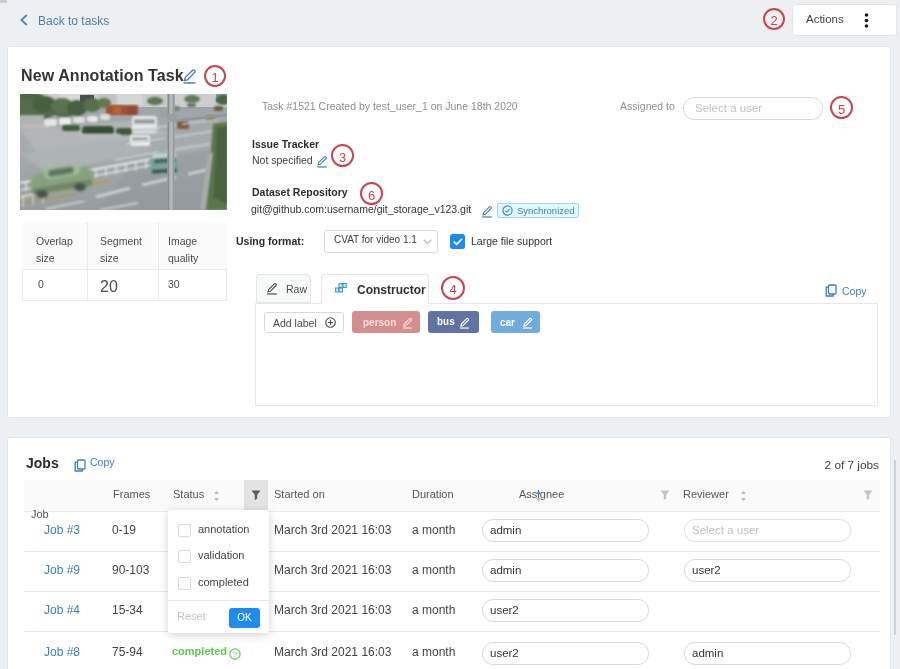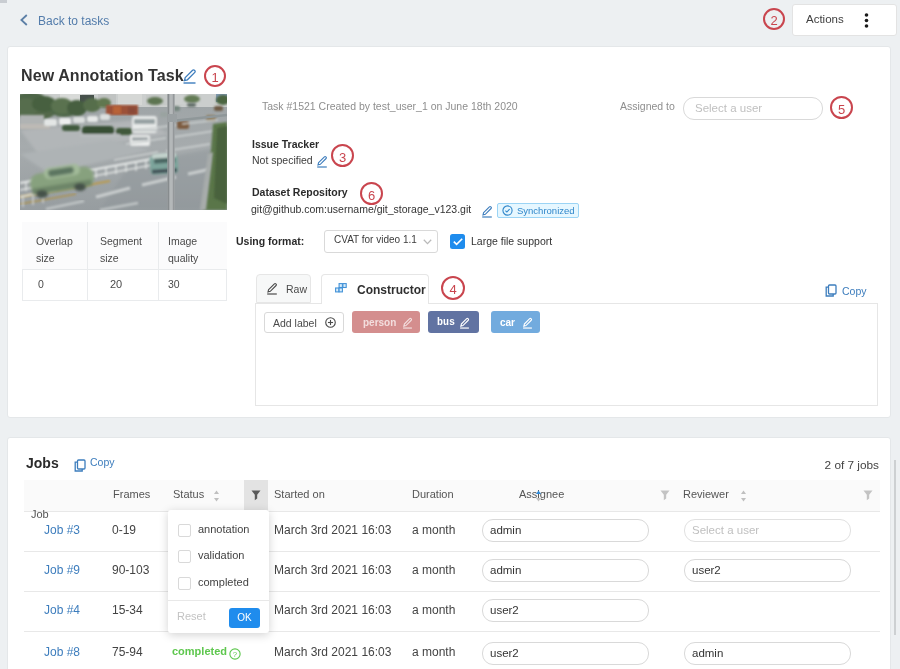--- a/index.html
+++ b/index.html
@@ -201,21 +201,21 @@
 </svg>
 
 <div class="abs" style="left:22px;top:222px;width:205px;height:79px;border:1px solid #e9ebed;background:#fff;"></div>
 <div class="abs" style="left:22px;top:222px;width:205px;height:48px;border-bottom:1px solid #e9ebed;background:#fbfbfc;"></div>
 <div class="abs" style="left:87px;top:222px;width:1px;height:79px;background:#e9ebed;"></div>
 <div class="abs" style="left:158px;top:222px;width:1px;height:79px;background:#e9ebed;"></div>
 <div class="abs" style="left:36px;top:233px;font-size:10.5px;color:#4a4a4a;line-height:16.5px;">Overlap<br>size</div>
 <div class="abs" style="left:100px;top:233px;font-size:10.5px;color:#4a4a4a;line-height:16.5px;">Segment<br>size</div>
 <div class="abs" style="left:168px;top:233px;font-size:10.5px;color:#4a4a4a;line-height:16.5px;">Image<br>quality</div>
 <div class="abs" style="left:38px;top:278px;font-size:10.5px;color:#4a4a4a;">0</div>
-<div class="abs" style="left:110px;top:278px;font-size:11px;color:#4a4a4a;">20</div>
+<div class="abs" style="left:100px;top:278px;font-size:16px;color:#4a4a4a;">20</div>
 <div class="abs" style="left:168px;top:278px;font-size:10.5px;color:#4a4a4a;">30</div>
 
 <div class="abs" style="left:252px;top:100px;font-size:10.5px;color:#8e8e8e;margin-left:10px;">Task #1521 Created by test_user_1 on June 18th 2020</div>
 
 <div class="abs" style="left:620px;top:100px;font-size:10.5px;color:#8e8e8e;">Assigned to</div>
 <div class="input" style="left:683px;top:97px;width:140px;height:23px;padding-left:11px;"><span class="ph" style="line-height:21px;">Select a user</span></div>
 <div class="circ" style="left:830px;top:95.5px;width:23px;height:23px;line-height:23px;">5</div>
 
 <div class="abs" style="left:252px;top:138px;font-size:10.5px;font-weight:bold;color:#2b2b2b;">Issue Tracker</div>
 <div class="circ" style="left:331px;top:144px;width:23px;height:23px;line-height:23px;">3</div>

